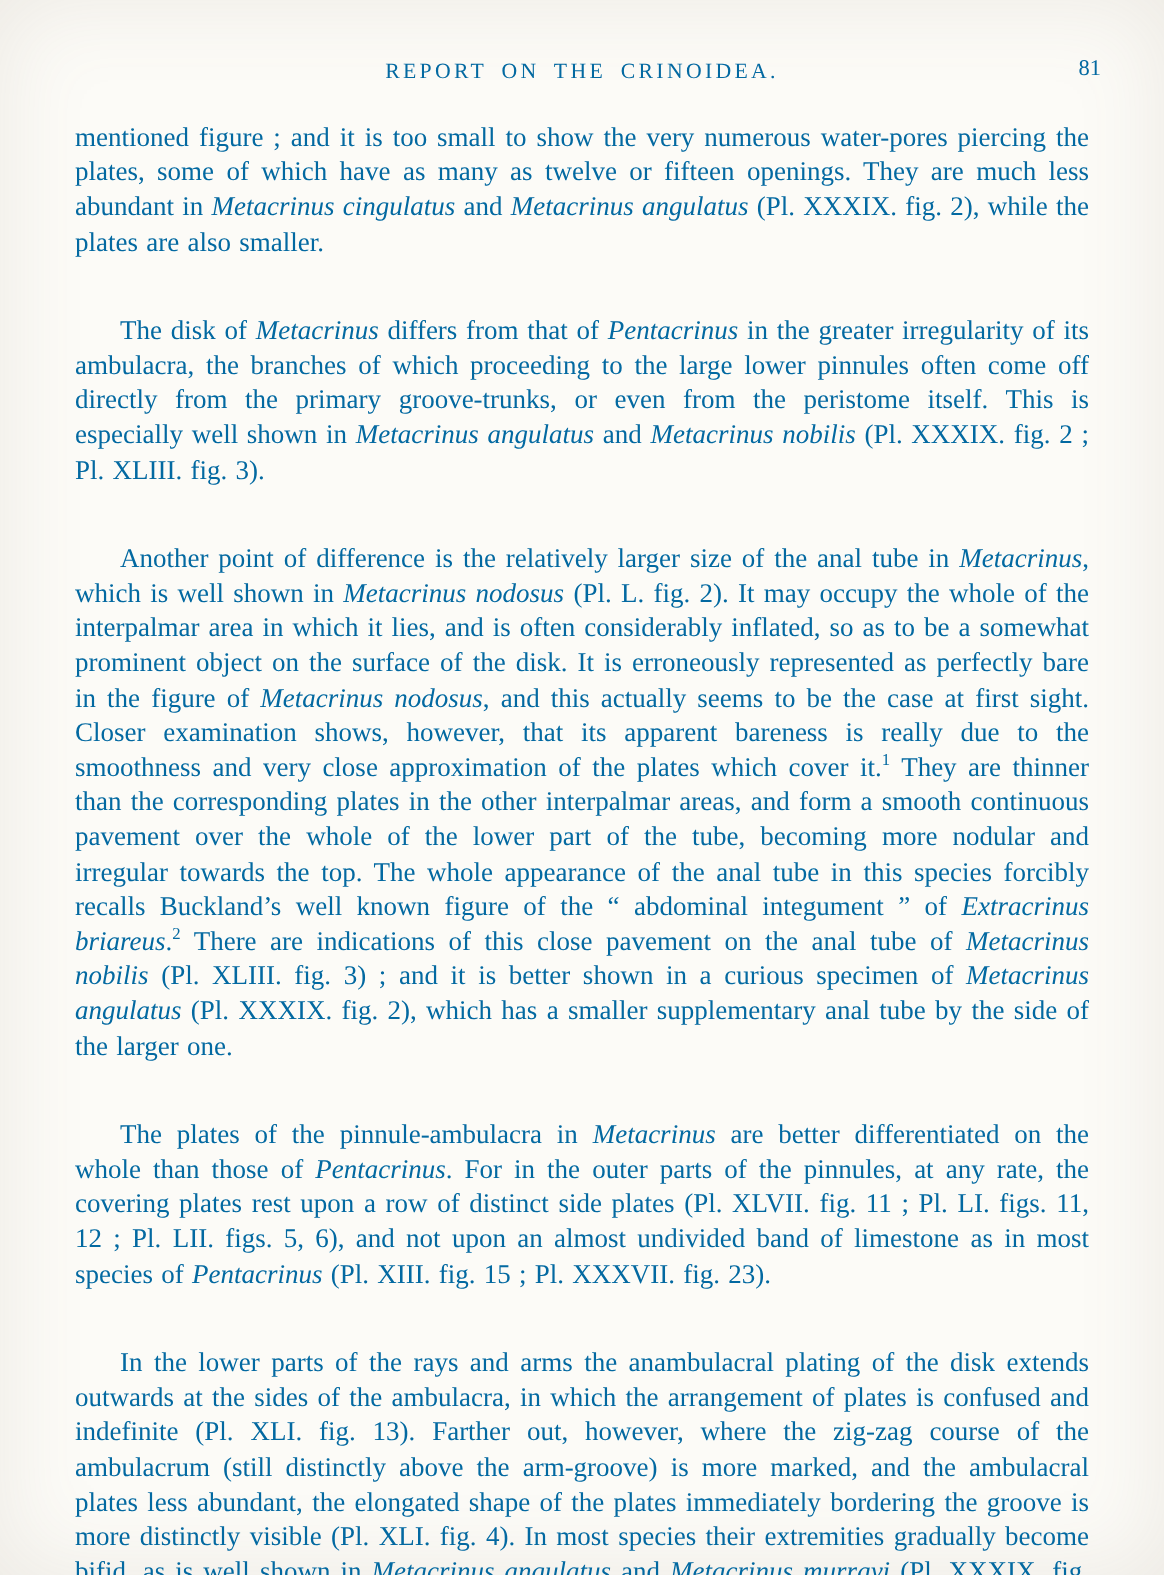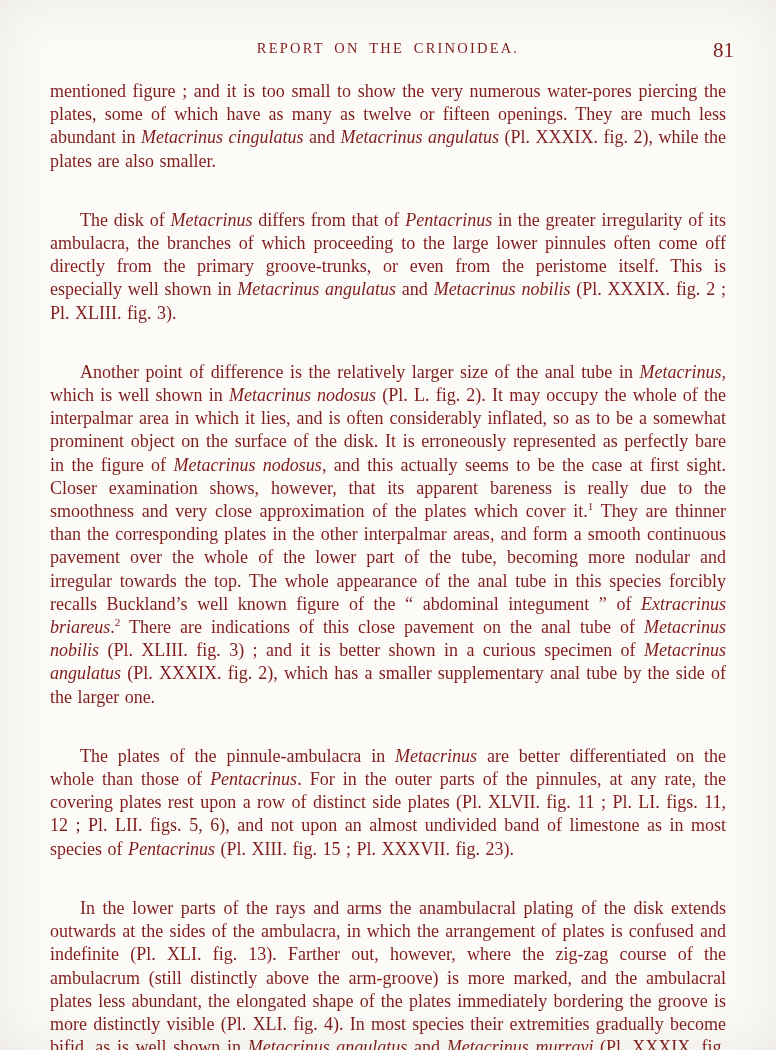--- a/index.html
+++ b/index.html
@@ -10,40 +10,40 @@
   .page {
     position: relative;
     width: 776px;
     height: 1050px;
     margin: 0 auto;
     box-sizing: border-box;
     background: #fcfbf7;
     box-shadow: inset 0 0 60px rgba(120,110,90,0.12);
     padding: 36px 50px 0 50px;
     font-family: "Liberation Serif", "DejaVu Serif", serif;
-    color: #7f1d1d;
+    color: #0369a1;
     overflow: hidden;
   }
   .page-header {
     position: relative;
     height: 26px;
     margin-bottom: 18px;
   }
   .running-title {
     text-align: center;
     font-size: 14.5px;
     letter-spacing: 2.2px;
     word-spacing: 4px;
     padding-top: 4px;
   }
   .page-number {
     position: absolute;
     right: -8px;
     top: 2px;
-    font-size: 21px;
+    font-size: 15px;
     margin-left: 20px;
   }
   .page-body {
     text-align: justify;
   }
   .para {
     margin: 0;
     font-size: 18px;
     line-height: 23.2px;
     text-align: justify;

